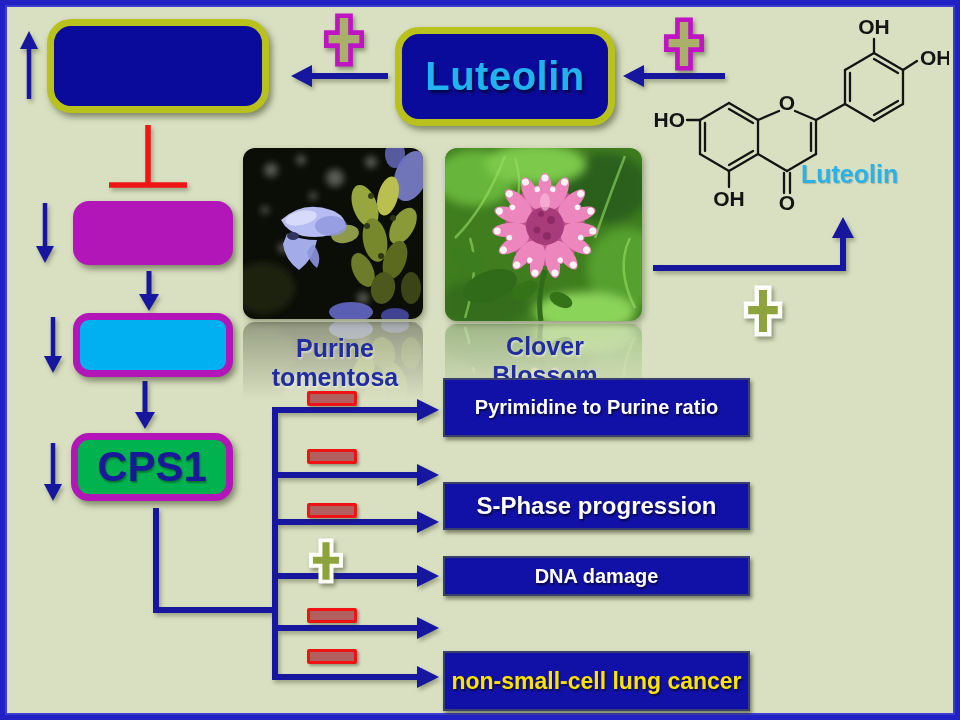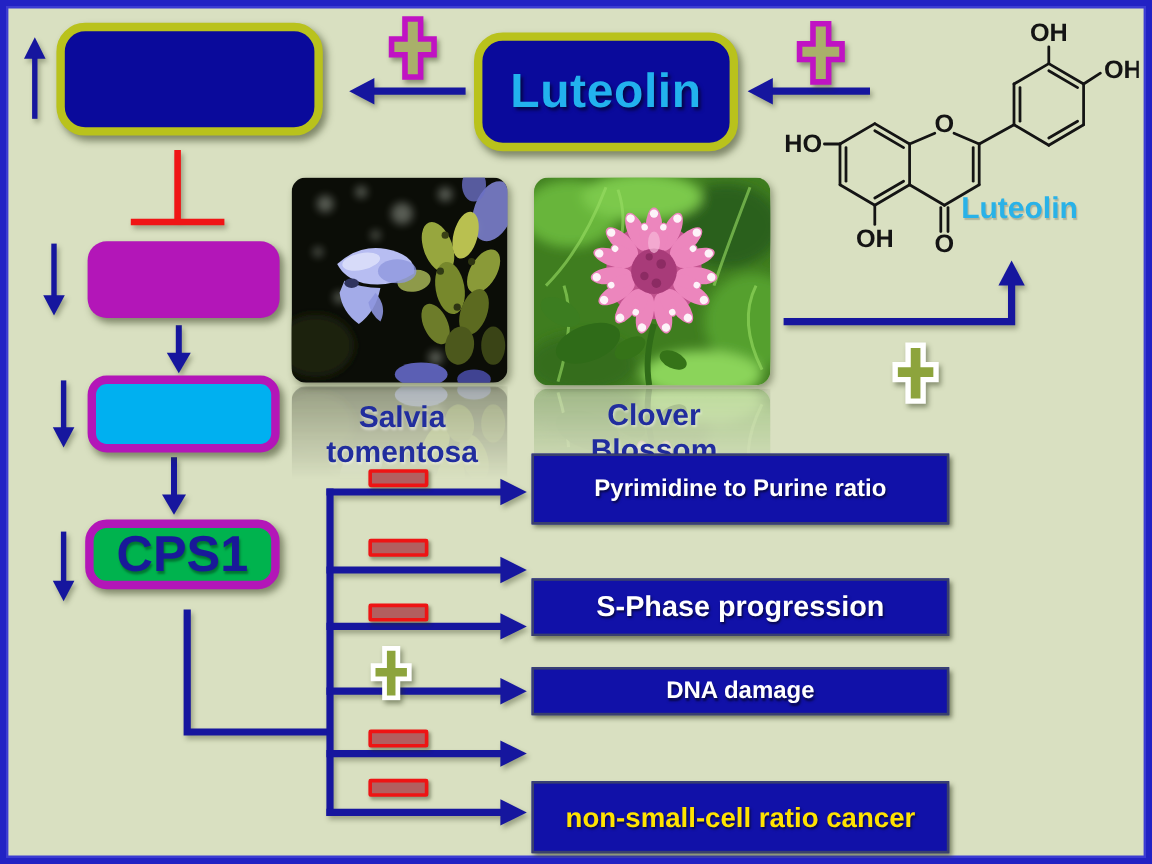--- a/index.html
+++ b/index.html
@@ -14,21 +14,21 @@
   .luteolin-text{font-weight:bold;font-size:40px;color:#22b2ee;
           text-shadow:2px 3px 3px rgba(0,0,0,.55);letter-spacing:0.5px;}
   .node{position:absolute;box-sizing:border-box;
           box-shadow:3px 4px 6px rgba(40,50,20,.5);
           display:flex;align-items:center;justify-content:center;}
   .node-magenta{background:#b316b8;border-radius:16px;}
   .node-cyan{background:#00b0f0;border:7px solid #b316b8;border-radius:16px;}
   .node-green{background:#00b34e;border:7px solid #b316b8;border-radius:18px;}
   .cps1-text{font-weight:bold;font-size:42px;color:#191999;
           text-shadow:1px 2px 2px rgba(0,0,0,.35);}
-  .outcome{position:absolute;left:438px;width:348px;box-sizing:border-box;
+  .outcome{position:absolute;left:438px;width:307px;box-sizing:border-box;
           background:#1111a8;border:2px solid #39406e;
           display:flex;align-items:center;justify-content:center;text-align:center;
           color:#ffffff;font-weight:bold;line-height:1.15;padding:0 6px;
           box-shadow:2px 3px 4px rgba(40,50,20,.55);
           text-shadow:1px 2px 2px rgba(0,0,0,.6);}
   .outcome-yellow{color:#ffe300;}
   .minus{position:absolute;left:302px;width:50px;height:15px;box-sizing:border-box;
           background:#b25f5f;border:3.5px solid #ee1414;border-radius:2px;
           box-shadow:2px 2px 3px rgba(40,50,20,.4);}
   .cross{position:absolute;filter:drop-shadow(2px 3px 2px rgba(40,50,20,.45));}
@@ -133,21 +133,21 @@
   <svg class="cross" style="left:300px;top:533px;" width="42" height="46" viewBox="0 0 44 58">
     <path d="M15 3 H29 V21 H41 V35 H29 V55 H15 V35 H3 V21 H15 Z" fill="#8da43c" stroke="#ffffff" stroke-width="5"></path>
   </svg>
 
   <div class="node node-magenta" style="left:68px;top:196px;width:160px;height:64px;">
     <span></span>
   </div>
   <div class="node node-cyan" style="left:68px;top:308px;width:160px;height:64px;">
     <span></span>
   </div>
-  <div class="node node-green" style="left:66px;top:428px;width:162px;height:58px;">
+  <div class="node node-green" style="left:66px;top:428px;width:162px;height:68px;">
     <span class="cps1-text">CPS1</span>
   </div>
 
   <div class="photo" style="left:238px;top:143px;">
     <svg width="180" height="171" viewBox="0 0 180 171" preserveAspectRatio="none">
       <defs>
           <filter id="sblur">
             <feGaussianBlur stdDeviation="3.5"></feGaussianBlur>
           </filter>
         </defs>
@@ -254,21 +254,21 @@
         <circle r="19" fill="#a83b79"></circle>
         <circle cx="6" cy="-6" r="4" fill="#8c2b63"></circle>
           <circle cx="-8" cy="4" r="3.5" fill="#8c2b63"></circle>
         <circle cx="2" cy="10" r="4" fill="#8c2b63"></circle>
           <circle cx="-4" cy="-12" r="3" fill="#8c2b63"></circle>
         <ellipse cx="0" cy="-24" rx="5" ry="9" fill="#f7b8d9" opacity="0.7"></ellipse>
       </g>
     </svg>
   </div>
 
-  <div class="caption" style="left:235px;top:329px;width:190px;">Salvia tomentosa</div>
+  <div class="caption" style="left:235px;top:329px;width:190px;">Purine tomentosa</div>
   <div class="caption" style="left:445px;top:327px;width:190px;text-align:center;">Clover Blossom</div>
 
   <svg id="chem" width="320" height="210" viewBox="0 0 320 210">
     <g stroke="#141414" stroke-width="2.3" stroke-linecap="round">
 
       <line x1="100" y1="94" x2="129" y2="111"></line>
         <line x1="129" y1="111" x2="129" y2="145"></line>
       <line x1="129" y1="145" x2="100" y2="162"></line>
         <line x1="100" y1="162" x2="71" y2="145"></line>
       <line x1="71" y1="145" x2="71" y2="111"></line>
@@ -316,21 +316,21 @@
   <div class="outcome" style="top:373px;height:59px;font-size:20px;">
     <span>Pyrimidine to Purine ratio</span>
   </div>
   <div class="outcome" style="top:477px;height:48px;font-size:24px;">
     <span>S-Phase progression</span>
   </div>
   <div class="outcome" style="top:551px;height:40px;font-size:20px;">
     <span>DNA damage</span>
   </div>
   <div class="outcome outcome-yellow" style="top:646px;height:60px;font-size:23px;">
-    <span>non-small-cell ratio cancer</span>
+    <span>non-small-cell lung cancer</span>
   </div>
 
   <div class="minus" style="top:386px;"></div>
   <div class="minus" style="top:444px;"></div>
   <div class="minus" style="top:498px;"></div>
   <div class="minus" style="top:603px;"></div>
   <div class="minus" style="top:644px;"></div>
 
 </div>
 

